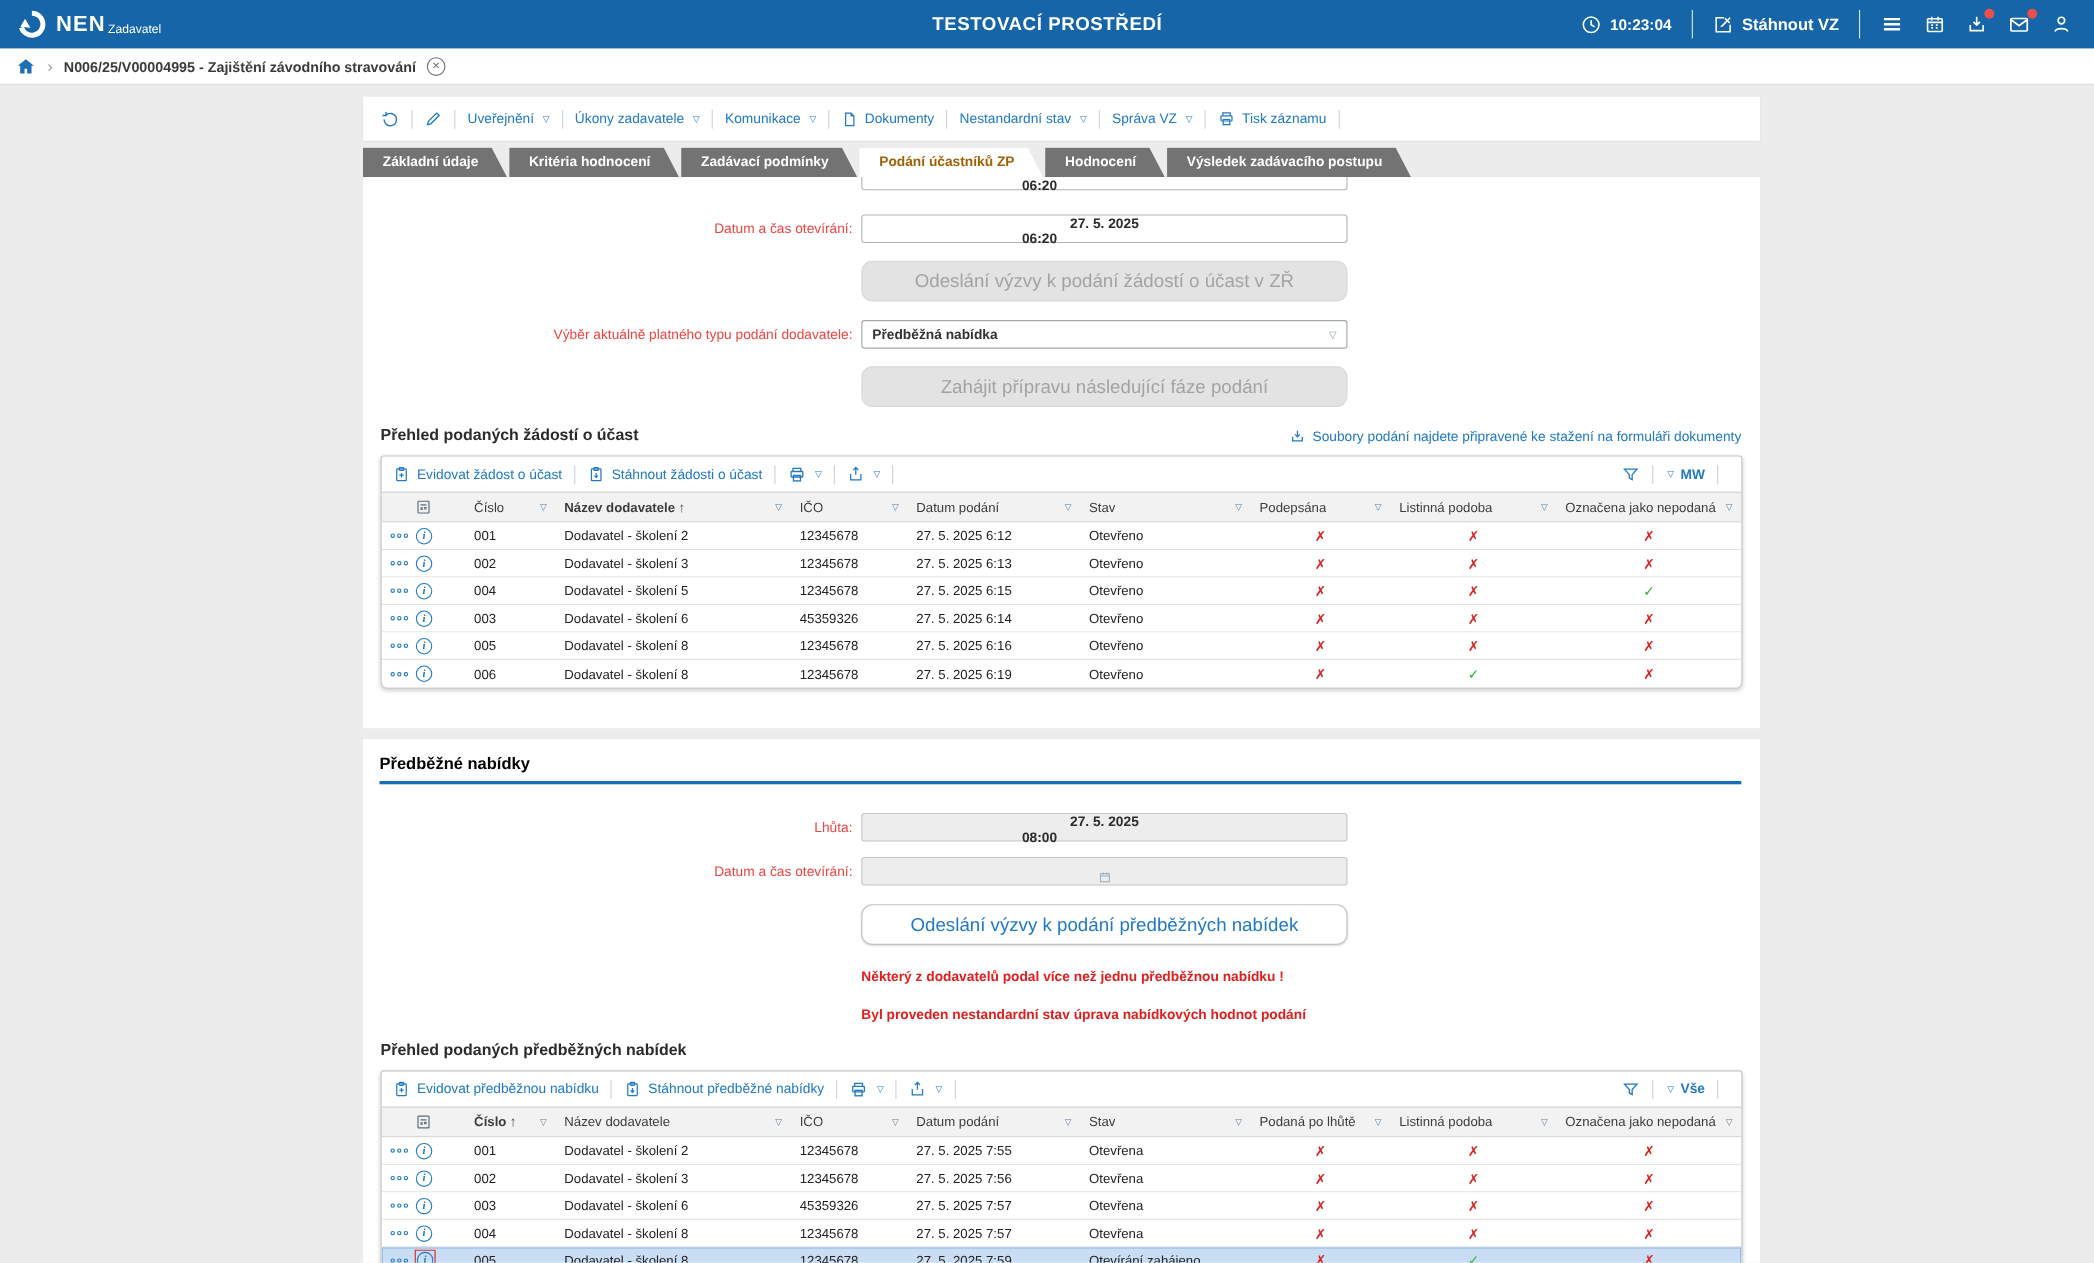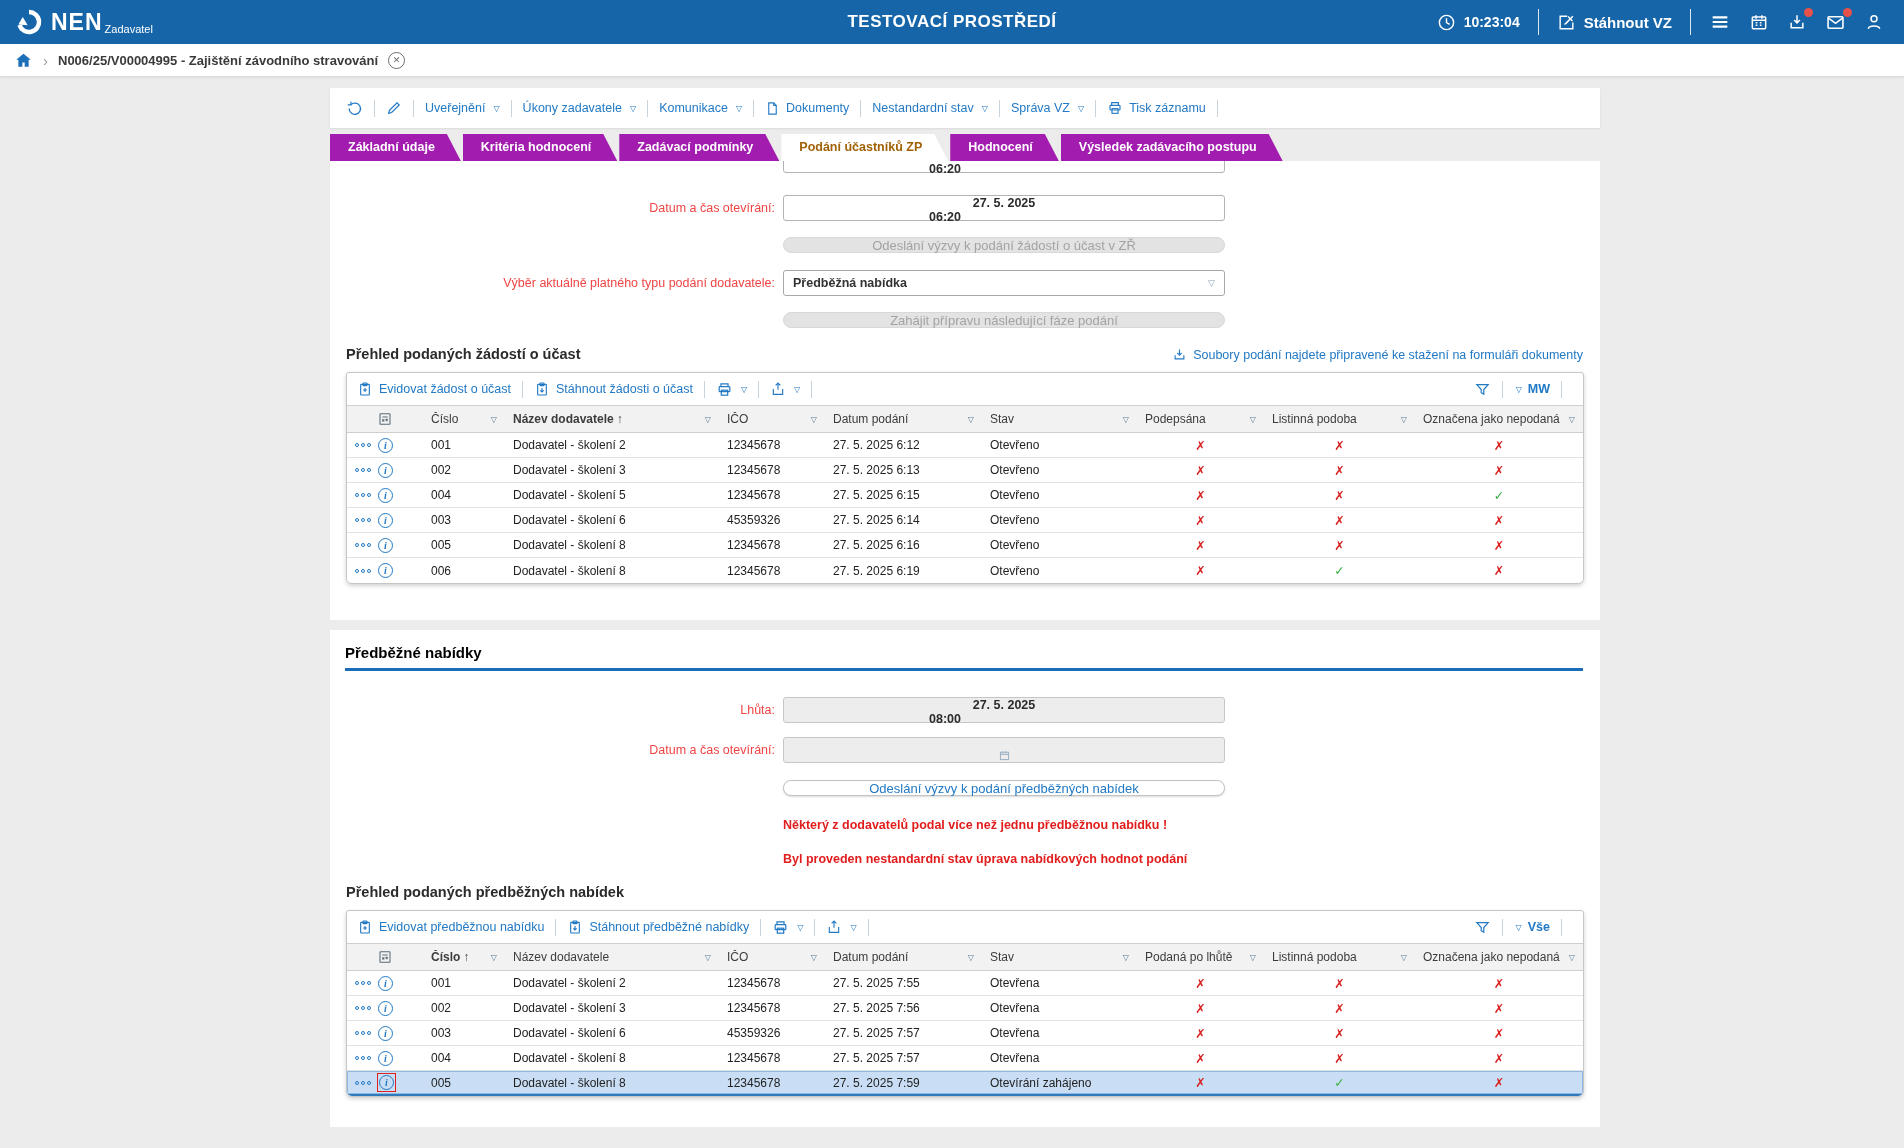--- a/index.html
+++ b/index.html
@@ -4,21 +4,21 @@
 <style>
   * { box-sizing: border-box; margin: 0; padding: 0; }
   html,body { width:1904px; height:1148px; overflow:hidden; }
   body { font-family: "Liberation Sans", "DejaVu Sans", sans-serif; background:#ececec; color:#333; font-size:12.5px; }
   svg { display:block; }
 
   
   .topbar { position:relative; height:44px; background:#1565a8; display:flex; align-items:center; padding:0 20px 0 14px; color:#fff; }
   .brand { display:flex; align-items:center; gap:7px; }
   .brand-text { display:flex; align-items:flex-end; }
-  .nen { font-size:23px; font-weight:bold; letter-spacing:1px; line-height:1; }
+  .nen { font-size:20px; font-weight:bold; letter-spacing:1px; line-height:1; }
   .role { font-size:11px; margin:0 0 -1px 2px; }
   .env-title { position:absolute; left:0; right:0; text-align:center; font-size:17px; font-weight:bold; letter-spacing:.5px; pointer-events:none; }
   .top-right { margin-left:auto; display:flex; align-items:center; gap:18px; z-index:2; }
   .top-item { display:flex; align-items:center; gap:8px; color:#fff; cursor:pointer; }
   .top-time { font-size:14px; font-weight:bold; }
   .top-sep { width:1px; height:26px; background:rgba(255,255,255,.85); }
   .founder-label { font-size:15px; font-weight:bold; }
   .badge-wrap { position:relative; }
   .badge { position:absolute; top:-4px; right:-6px; width:9px; height:9px; border-radius:50%; background:#e8504a; }
 
@@ -30,33 +30,33 @@
 
   
   .content { width:1270px; margin-left:330px; }
   .actionsbar { margin-top:11px; background:#fff; height:40px; display:flex; align-items:center; padding:0 16px; box-shadow:0 1px 2px rgba(0,0,0,.08); color:#2279c4; }
   .abar-item { display:flex; align-items:center; gap:6px; color:#2279c4; cursor:pointer; white-space:nowrap; }
   .vsep { width:1px; height:17px; background:#c9d3dc; margin:0 11px; flex:none; }
   .dd-arrow { font-size:8px; color:#2279c4; margin-left:2px; }
 
   
   .tabsrow { margin-top:6px; display:flex; padding-left:0; }
-  .tab { height:27px; line-height:27px; padding:0 26px 0 18px; margin-right:2px; background:#a21caf; color:#fff; font-weight:bold; font-size:12.5px; border:none; cursor:pointer; clip-path:polygon(0 0, calc(100% - 14px) 0, 100% 100%, 0 100%); filter:drop-shadow(2px 1px 1px rgba(0,0,0,.3)); font-family:inherit; }
+  .tab { height:27px; line-height:27px; padding:0 26px 0 18px; margin-right:2px; background:#737373; color:#fff; font-weight:bold; font-size:12.5px; border:none; cursor:pointer; clip-path:polygon(0 0, calc(100% - 14px) 0, 100% 100%, 0 100%); filter:drop-shadow(2px 1px 1px rgba(0,0,0,.3)); font-family:inherit; }
   .tab.active { background:#fff; color:#a16207; }
 
   
   .panel { background:#fff; padding-bottom:36px; }
   .clip-row { height:13px; overflow:hidden; }
   .form-row { display:grid; grid-template-columns:445px 442px; column-gap:8px; align-items:center; }
   .form-label { text-align:right; color:#ef4444; font-size:12.5px; }
   .field { height:26px; border:1px solid #b3b3b3; border-radius:3px; background:#fff; display:flex; align-items:center; padding:0 9px; font-weight:bold; font-size:12.5px; color:#2b2b2b;flex-direction:column; }
   .field .fdate { flex:1; }
   .field .ftime { width:170px; padding-left:10px; }
   .field.gray { background:#ededed; border-color:#c6c6c6; }
-  .btn { height:16px; border-radius:10px; border:1px solid #d2d2d2; font-size:13px; display:flex; align-items:center; justify-content:center; font-family:inherit; width:442px; }
+  .btn { height:37px; border-radius:10px; border:1px solid #d2d2d2; font-size:17px; display:flex; align-items:center; justify-content:center; font-family:inherit; width:442px; }
   .btn.disabled { background:#e3e3e3; color:#a3a3a3; border-color:#d8d8d8; }
   .btn.primary-light { background:#fff; color:#2279c4; border-color:#c3c3c3; box-shadow:0 1px 2px rgba(0,0,0,.15); cursor:pointer; }
   .select { height:26px; border:1px solid #a8a8a8; border-radius:3px; background:#fff; display:flex; align-items:center; justify-content:space-between; padding:0 9px; font-weight:bold; cursor:pointer; }
   .select-arrow { color:#8aa4bc; font-size:9px; }
   .warn { color:#e11d1d; font-weight:bold; font-size:12.5px; margin-left:453px; }
 
   .head-row { display:flex; justify-content:space-between; align-items:flex-end; padding:0 17px 0 16px; }
   .sec-h { font-size:14.5px; font-weight:bold; color:#2b2b2b; }
   .files-link { display:flex; align-items:center; gap:6px; color:#2279c4; font-size:12.5px; cursor:pointer; }
 

